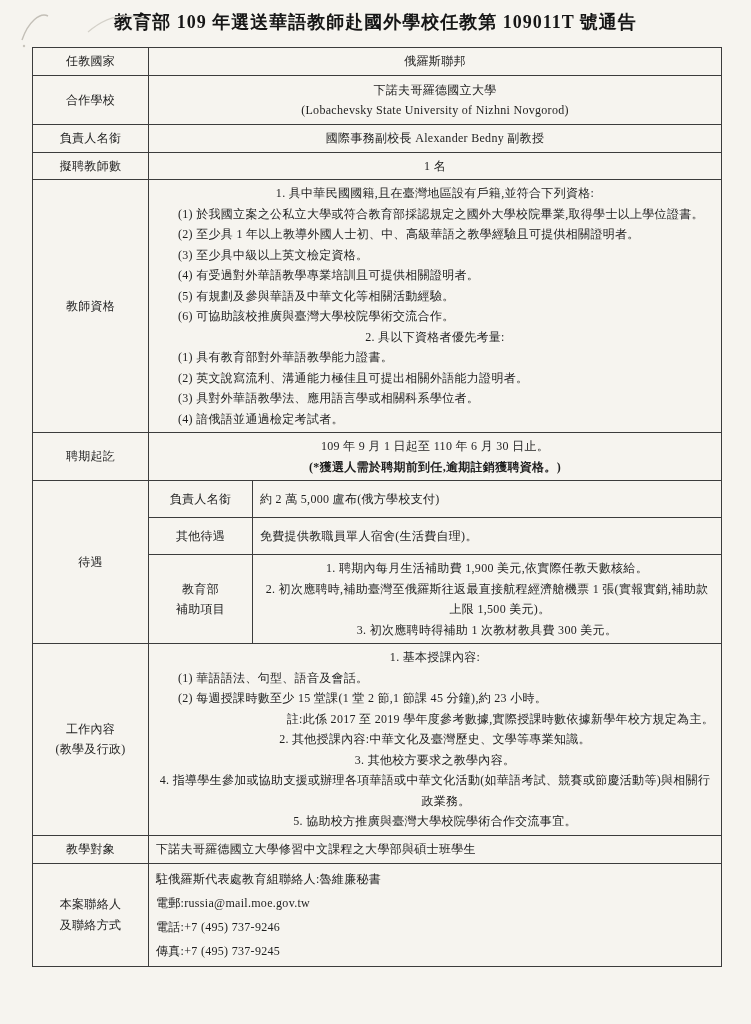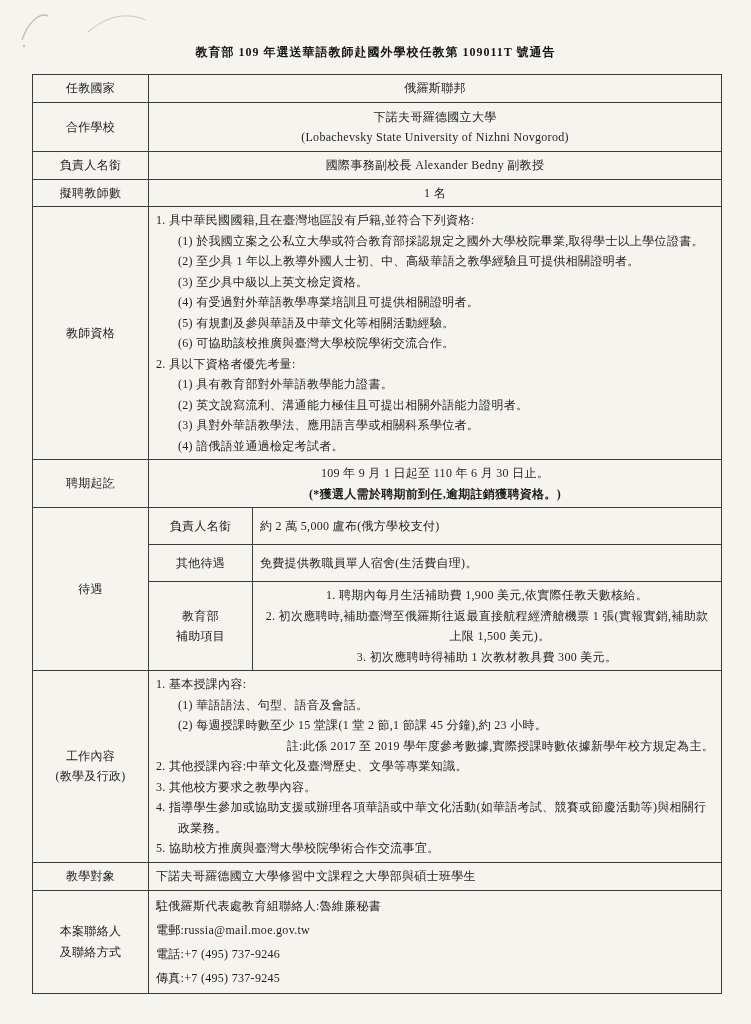--- a/index.html
+++ b/index.html
@@ -7,22 +7,22 @@
     width:751px;height:1024px;overflow:hidden;
     background:#f6f4ef;
     font-family:"Liberation Serif","DejaVu Serif",serif;
     color:#1e1e1e;
     position:relative;
   }
   .page{width:751px;height:1024px;position:relative;}
   .artifact{position:absolute;left:18px;top:2px;pointer-events:none;}
   .title{
     text-align:center;
-    padding-top:44px;
-    font-size:12px;
+    padding-top:10px;
+    font-size:18px;
     font-weight:700;
     letter-spacing:1px;
     color:#161616;
   }
   table.notice{
     border-collapse:collapse;
     width:690px;
     margin:13px 0 0 32px;
     table-layout:fixed;
     background:transparent;
@@ -37,21 +37,21 @@
   }
   td.lab{
     text-align:center;
     letter-spacing:1px;
   }
   td.ctr{text-align:center;}
   td.lft{text-align:left;}
   .two-line div{text-align:center;}
   .bold{font-weight:700;}
   
-  .lv1{padding-left:22px;text-indent:-22px;}
+  .lv1{padding-left:22px;text-indent:-22px;text-align:center;}
   .lv2{padding-left:58px;text-indent:-36px;}
   .note{padding-left:30px;text-indent:0;text-align:right;}
   .sub1{padding-left:26px;text-indent:-26px;text-align:center;}
   .contact-line{line-height:24px;}
   
   tr.h28 td{height:21px;}
   tr.h48 td{height:42px;}
   tr.h27 td{height:20px;}
   tr.h25 td{height:18px;}
   tr.h46 td{height:40px;}

